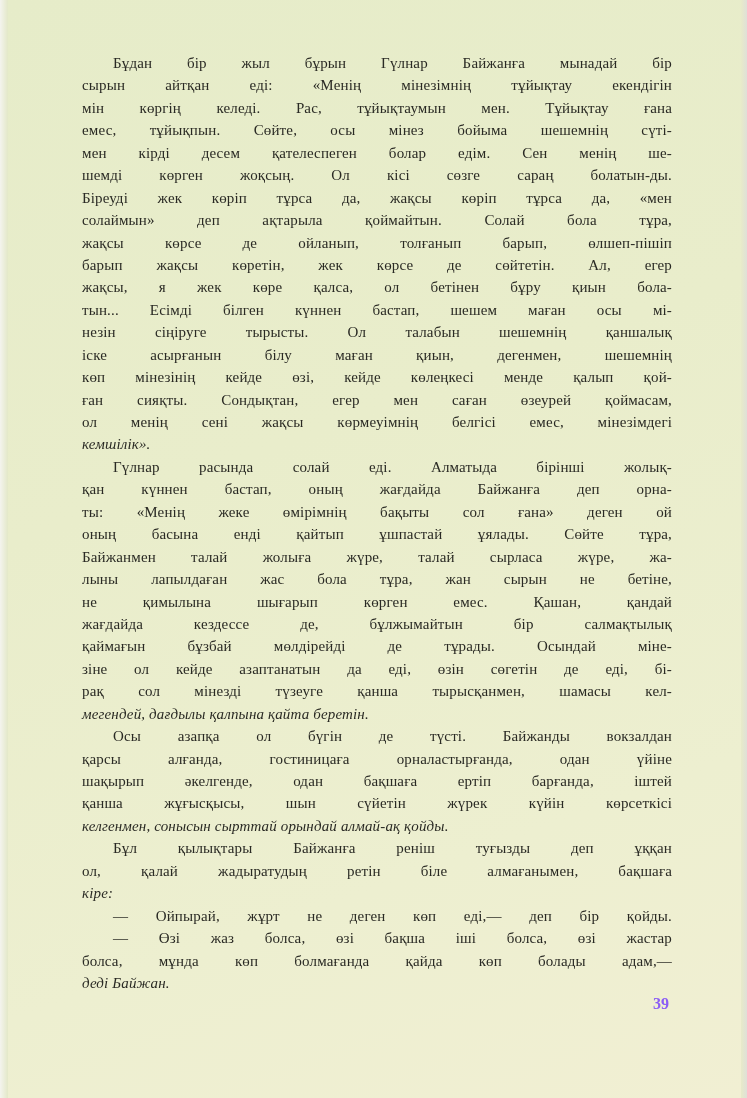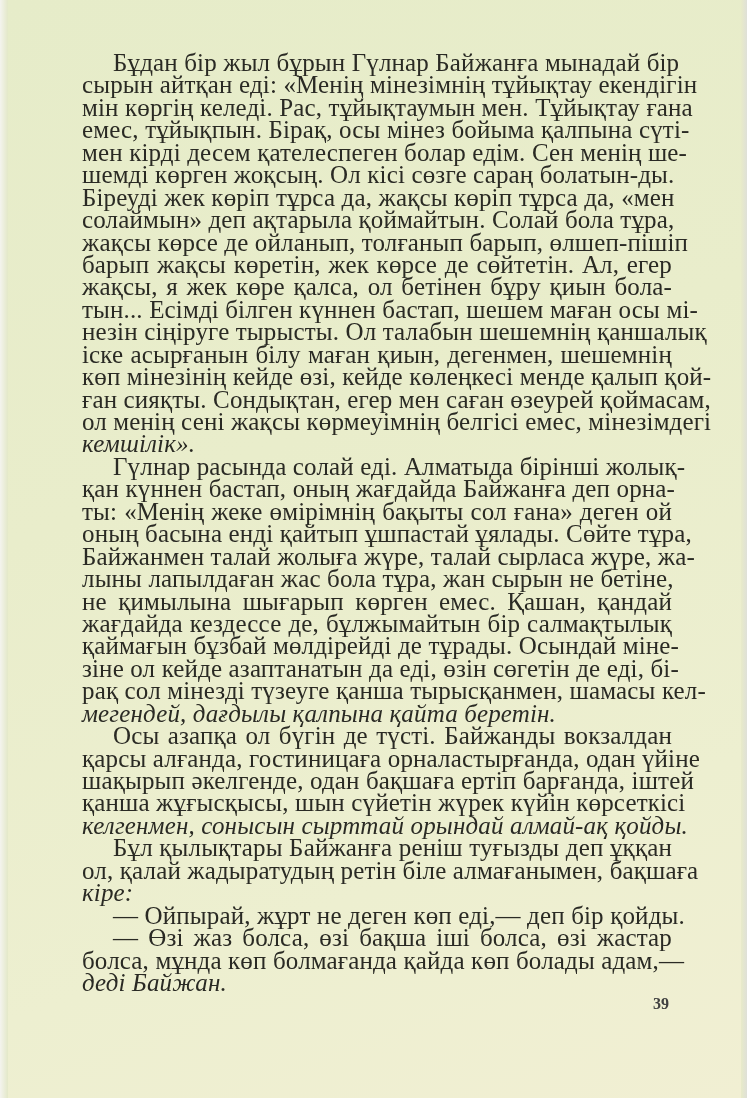--- a/index.html
+++ b/index.html
@@ -12,46 +12,46 @@
     position: absolute; left: 0; top: 0; width: 8px; height: 1098px;
     background: linear-gradient(90deg, #f4f4ee 0%, #e3e8c8 100%);
   }
   .right-edge {
     position: absolute; right: 0; top: 0; width: 6px; height: 1098px;
     background: linear-gradient(90deg, #e8ebc9 0%, #dfe0d8 100%);
   }
   .page {
     position: absolute; left: 82px; top: 52px; width: 590px;
     font-family: "Liberation Serif", "DejaVu Serif", serif;
-    font-size: 25px; line-height: 22.45px; color: #2a2a24;
+    font-size: 15px; line-height: 22.45px; color: #2a2a24;
     letter-spacing: 0.15px;
   }
   .line {
     display: block; white-space: nowrap; text-align: justify;
     text-align-last: justify; height: 22.45px;
   }
   .line.last { text-align-last: left; font-style: italic; }
   .line.indent { padding-left: 31px; }
   .page-number {
     position: absolute; left: 653px; top: 995px;
     font-family: "Liberation Serif", serif; font-weight: bold;
-    font-size: 16px; color: #404040;
+    font-size: 16px; color: #8b5cf6;
   }
 </style>
 </head>
 <body>
 
 <div class="left-edge"></div>
 <div class="right-edge"></div>
 
 <div class="page" id="page-body">
     <span class="line indent">Бұдан бір жыл бұрын Гүлнар Байжанға мынадай бір</span>
     <span class="line">сырын айтқан еді: «Менің мінезімнің тұйықтау екендігін</span>
     <span class="line">мін көргің келеді. Рас, тұйықтаумын мен. Тұйықтау ғана</span>
-    <span class="line">емес, тұйықпын. Бірақ, осы мінез бойыма қалпына сүті-</span>
+    <span class="line">емес, тұйықпын. Сөйте, осы мінез бойыма шешемнің сүті-</span>
     <span class="line">мен кірді десем қателеспеген болар едім. Сен менің ше-</span>
     <span class="line">шемді көрген жоқсың. Ол кісі сөзге сараң болатын-ды.</span>
     <span class="line">Біреуді жек көріп тұрса да, жақсы көріп тұрса да, «мен</span>
     <span class="line">солаймын» деп ақтарыла қоймайтын. Солай бола тұра,</span>
     <span class="line">жақсы көрсе де ойланып, толғанып барып, өлшеп-пішіп</span>
     <span class="line">барып жақсы көретін, жек көрсе де сөйтетін. Ал, егер</span>
     <span class="line">жақсы, я жек көре қалса, ол бетінен бұру қиын бола-</span>
     <span class="line">тын... Есімді білген күннен бастап, шешем маған осы мі-</span>
     <span class="line">незін сіңіруге тырысты. Ол талабын шешемнің қаншалық</span>
     <span class="line">іске асырғанын білу маған қиын, дегенмен, шешемнің</span>

